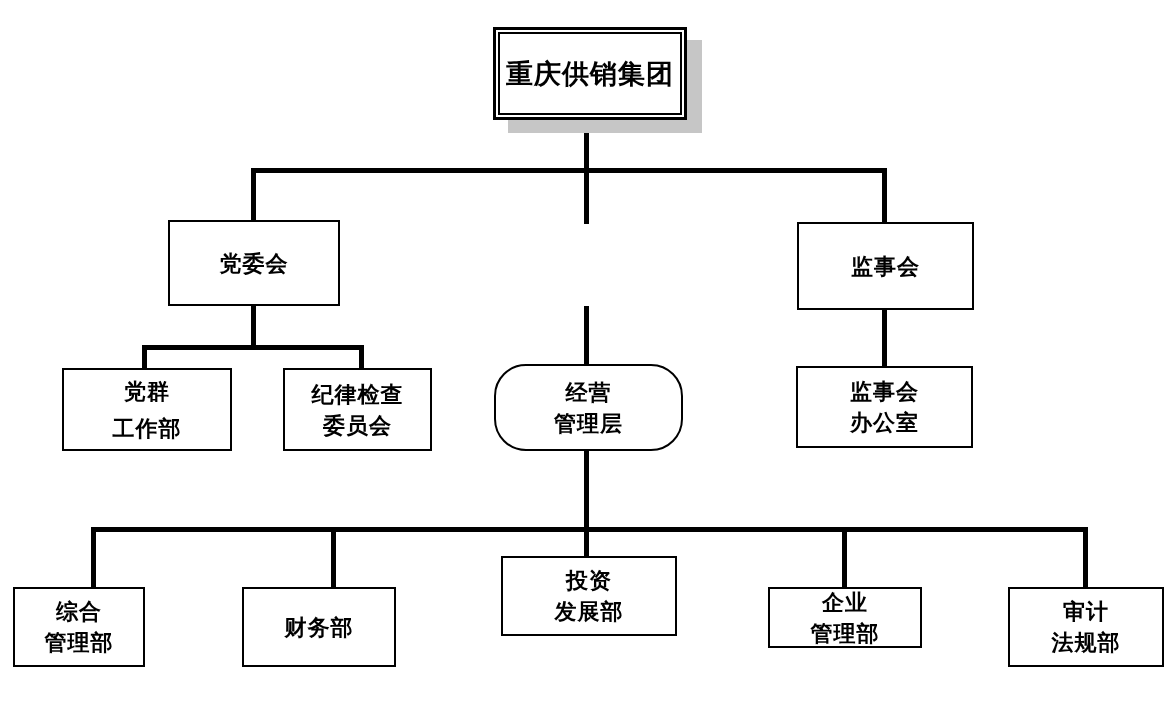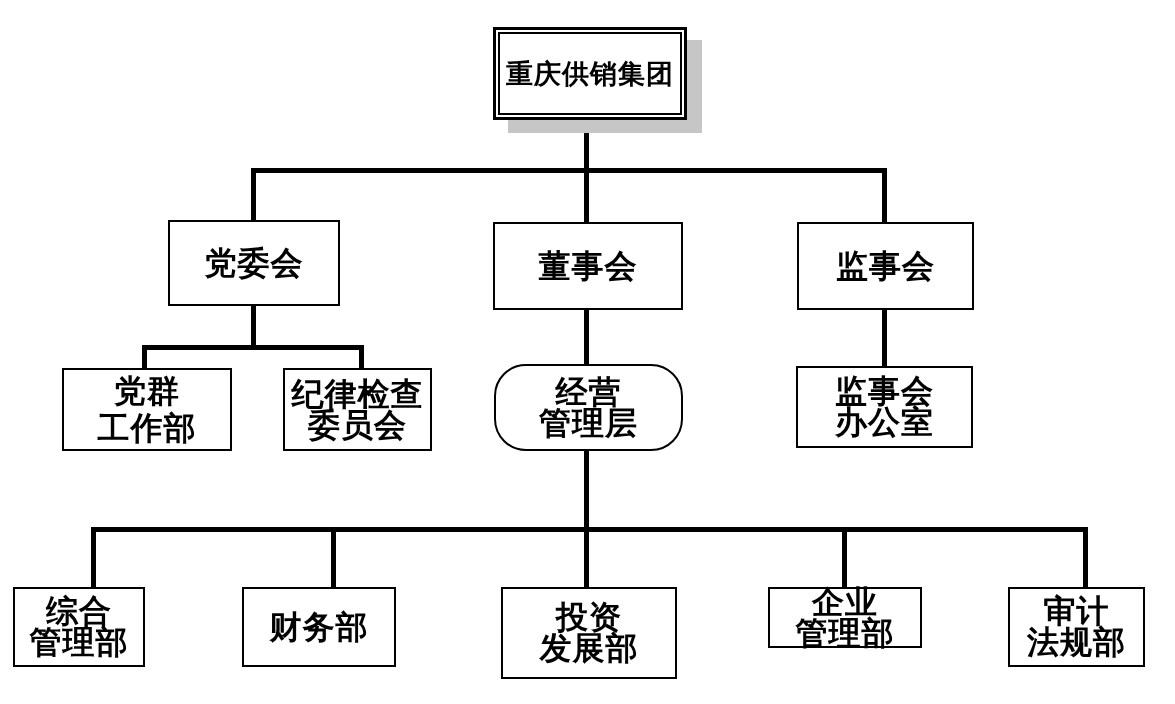--- a/index.html
+++ b/index.html
@@ -27,21 +27,21 @@
     box-sizing: border-box;
     background: #ffffff;
     border: 2px solid #000000;
     display: flex;
     flex-direction: column;
     align-items: center;
     justify-content: center;
     text-align: center;
     font-weight: bold;
     color: #000000;
-    font-size: 32px;
+    font-size: 22px;
     line-height: 31px;
     letter-spacing: 1px;
   }
   .box span { display: block; white-space: nowrap; }
   .root-outer {
     position: absolute;
     z-index: 2;
     box-sizing: border-box;
     left: 493px; top: 27px; width: 194px; height: 93px;
     background: #ffffff;
@@ -90,23 +90,20 @@
   <div class="line" style="left:842px; top:527px; width:5px; height:62px;"></div>
   <div class="line" style="left:1083px; top:527px; width:5px; height:62px;"></div>
 
   <div class="root-outer">
     <div class="root-inner">重庆供销集团</div>
   </div>
 
   <div class="box" style="left:168px; top:220px; width:172px; height:86px;">
     <span>党委会</span>
   </div>
-  <div class="box" style="left:493px; top:222px; width:190px; height:88px;">
-    <span>董事会</span>
-  </div>
   <div class="box" style="left:797px; top:222px; width:177px; height:88px;">
     <span>监事会</span>
   </div>
 
   <div class="box" style="left:62px; top:368px; width:170px; height:83px;gap:6px;">
     <span>党群</span>
     <span>工作部</span>
   </div>
   <div class="box" style="left:283px; top:368px; width:149px; height:83px;">
     <span>纪律检查</span>
@@ -121,26 +118,26 @@
     <span>办公室</span>
   </div>
 
   <div class="box" style="left:13px; top:587px; width:132px; height:80px;">
     <span>综合</span>
     <span>管理部</span>
   </div>
   <div class="box" style="left:242px; top:587px; width:154px; height:80px;">
     <span>财务部</span>
   </div>
-  <div class="box" style="left:501px; top:587px; width:176px; height:92px;">
+  <div class="box" style="left:501px; top:556px; width:176px; height:80px;">
     <span>投资</span>
     <span>发展部</span>
   </div>
   <div class="box" style="left:768px; top:587px; width:154px; height:61px;">
     <span>企业</span>
     <span>管理部</span>
   </div>
-  <div class="box" style="left:1008px; top:587px; width:137px; height:80px;">
+  <div class="box" style="left:1008px; top:587px; width:156px; height:80px;">
     <span>审计</span>
     <span>法规部</span>
   </div>
 
 </div>
 
 </body></html>

